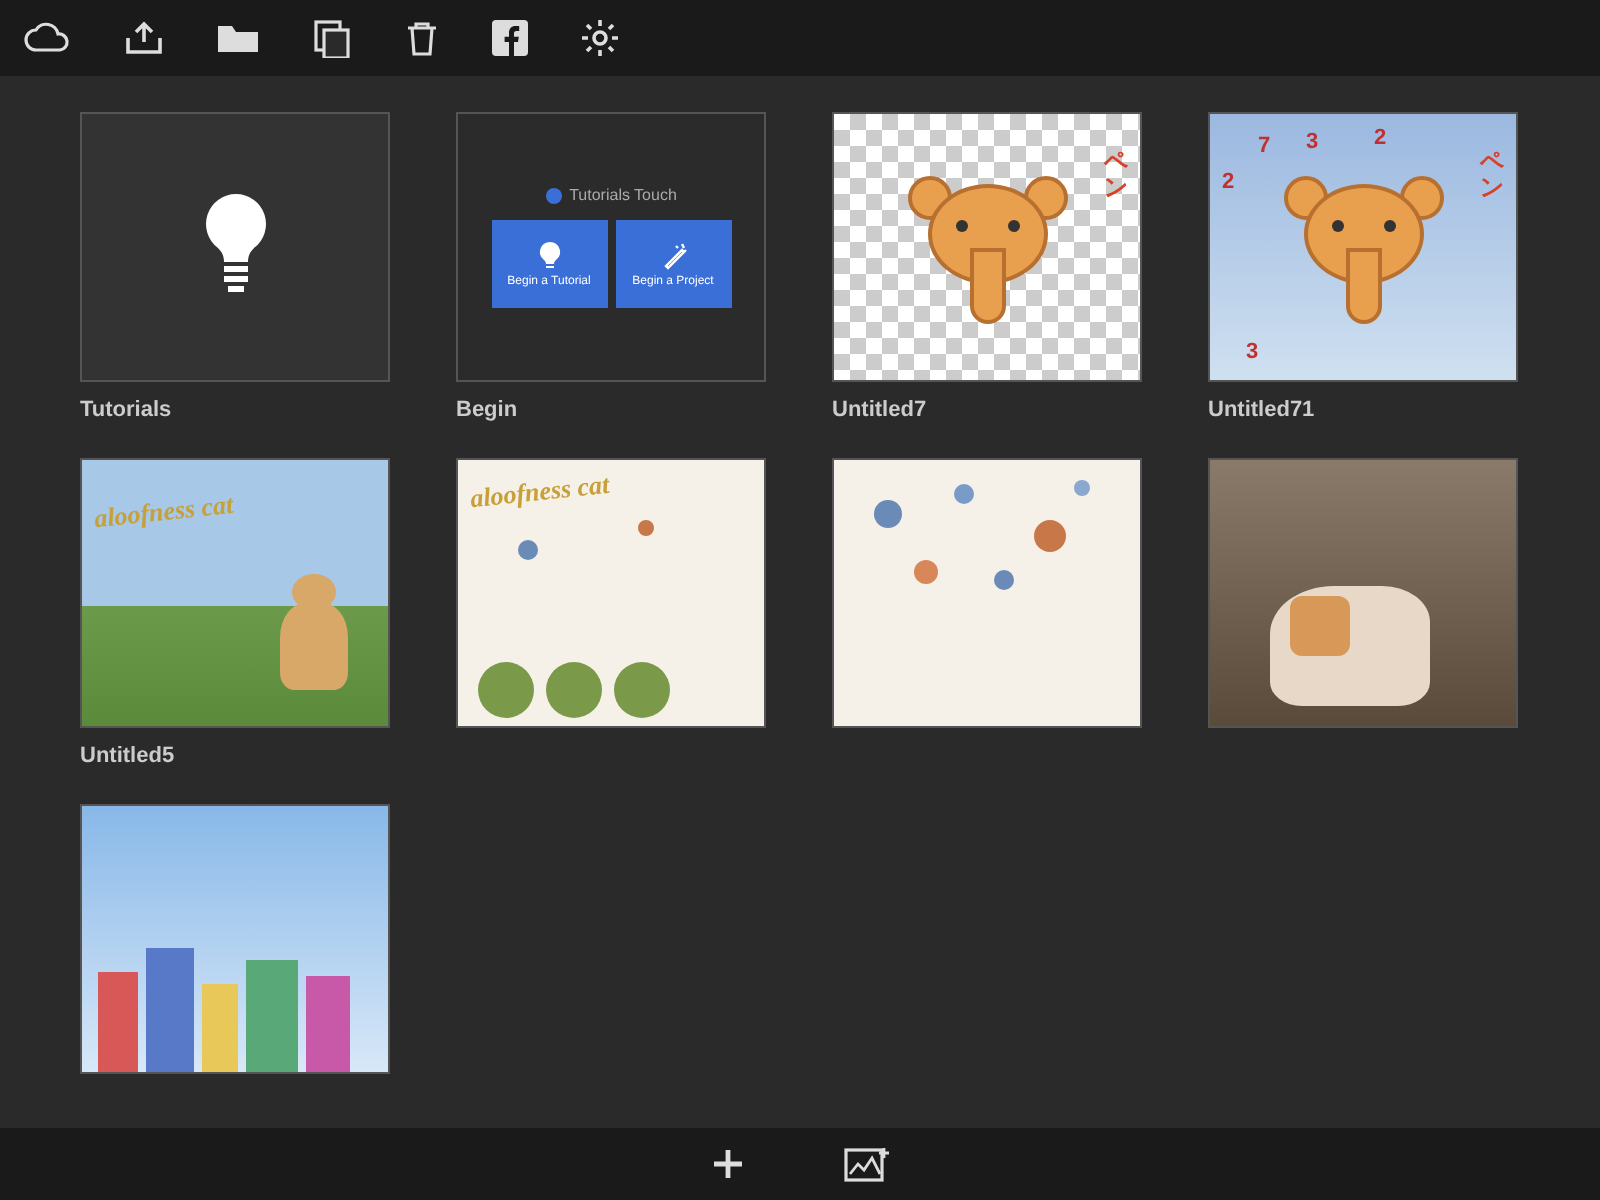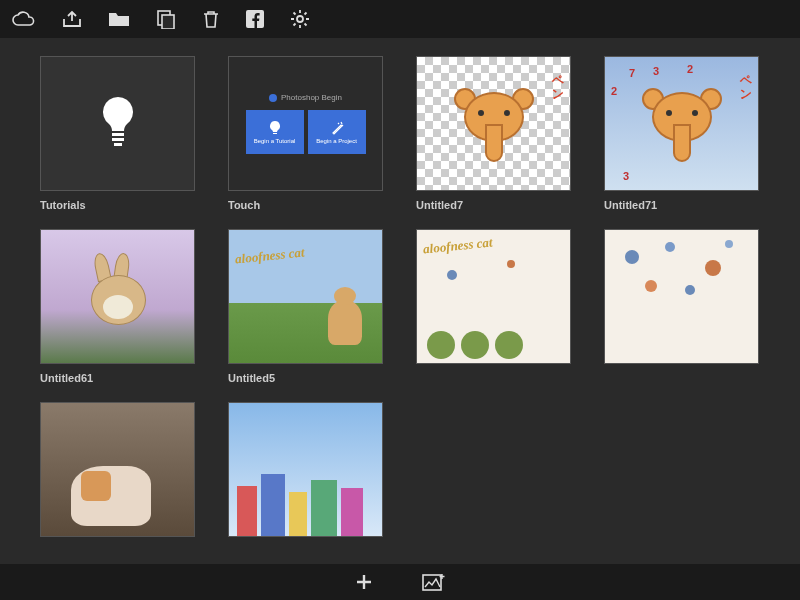--- a/index.html
+++ b/index.html
@@ -225,39 +225,39 @@
         <rect x="21" y="50" width="8" height="3" fill="#fff"></rect>
       </svg>
     </div>
     <div class="project-label">Tutorials</div>
   </div>
 
   <div class="project">
     <div class="thumb intro-thumb">
       <div class="intro-header">
         <span style="width:8px;height:8px;border-radius:50%;background:#3b6fd8;display:inline-block"></span>
-        <span>Photoshop Begin</span>
+        <span>Tutorials Touch</span>
       </div>
       <div class="intro-buttons">
         <div class="intro-btn">
           <svg width="14" height="16" viewBox="0 0 14 16">
               <path d="M7 1a5 5 0 0 0-3 9c.7.6 1 1.3 1 2h4c0-.7.3-1.4 1-2a5 5 0 0 0-3-9z" fill="#fff"></path>
               <rect x="5" y="13" width="4" height="1" fill="#fff"></rect>
             </svg>
           <span>Begin a Tutorial</span>
         </div>
         <div class="intro-btn">
           <svg width="14" height="16" viewBox="0 0 14 16">
               <path d="M3 13L11 5l1 1-8 8zM11 2l1 2M8 3l1 1M13 5l-1 1" stroke="#fff" stroke-width="1.2" fill="none"></path>
             </svg>
           <span>Begin a Project</span>
         </div>
       </div>
     </div>
-    <div class="project-label">Touch</div>
+    <div class="project-label">Begin</div>
   </div>
 
 
   <div class="project">
     <div class="thumb checker">
       <div class="elephant">
         <div class="ear-l"></div>
           <div class="ear-r"></div>
         <div class="head"></div>
           <div class="trunk"></div>
@@ -284,31 +284,20 @@
         <span style="left:24px;top:10px">7</span>
         <span style="left:48px;top:8px">3</span>
         <span style="left:82px;top:6px">2</span>
         <span style="left:18px;bottom:8px">3</span>
       </div>
       <div class="red-text-overlay">ペン</div>
     </div>
     <div class="project-label">Untitled71</div>
   </div>
 
-  <div class="project">
-    <div class="thumb bunny-bg">
-      <div class="bunny">
-        <div class="ear-l"></div>
-          <div class="ear-r"></div>
-        <div class="head"></div>
-          <div class="face-white"></div>
-      </div>
-    </div>
-    <div class="project-label">Untitled61</div>
-  </div>
 
 
   <div class="project">
     <div class="thumb grass-sky">
       <div class="wavy-text">aloofness cat</div>
       <div class="cat-shape"></div>
     </div>
     <div class="project-label">Untitled5</div>
   </div>
 

